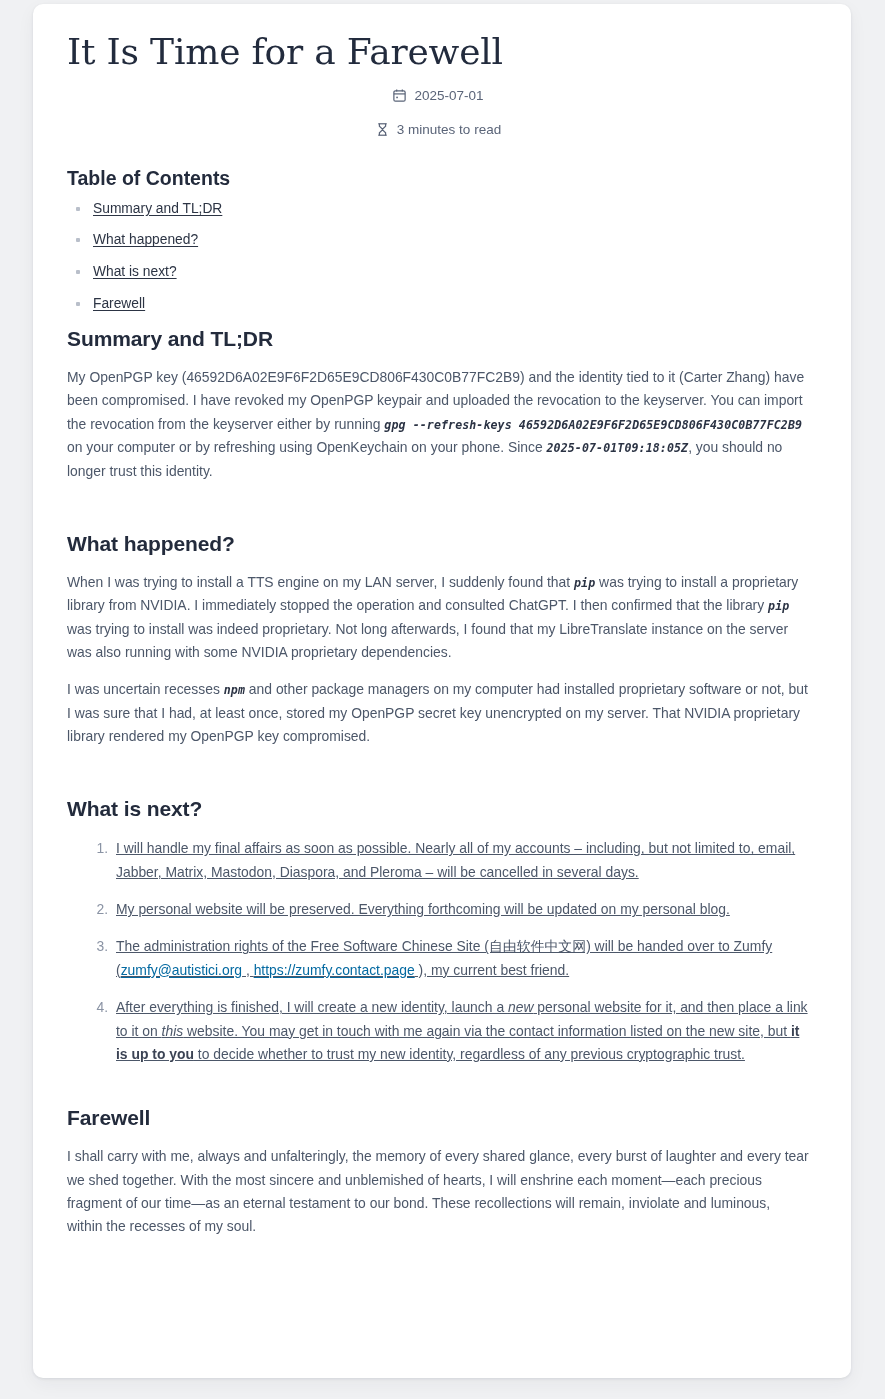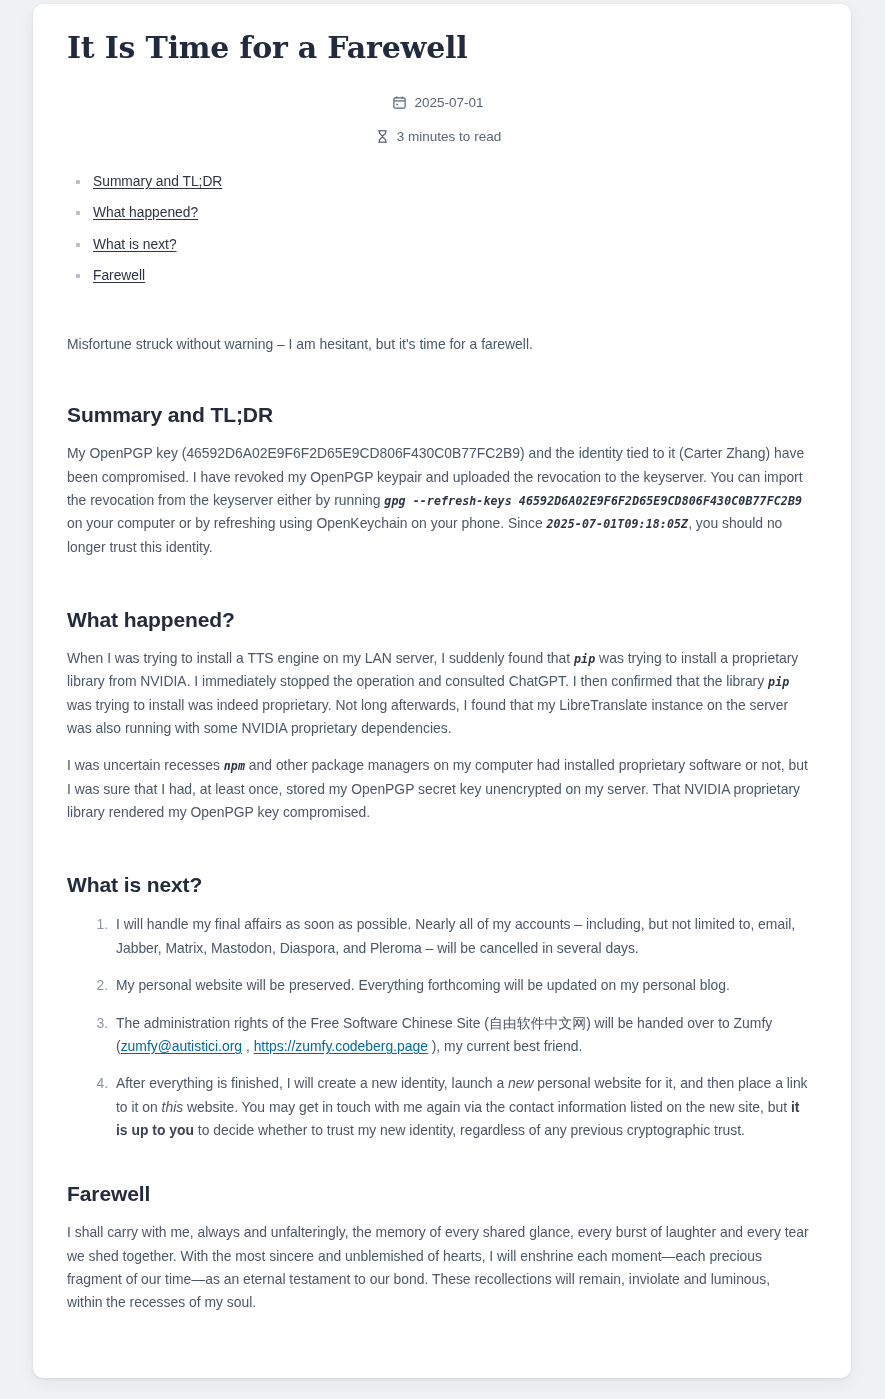--- a/index.html
+++ b/index.html
@@ -24,25 +24,25 @@
     box-shadow: 0 1px 3px rgba(30,40,60,0.10), 0 6px 18px rgba(30,40,60,0.05);
     box-sizing: border-box;
     padding: 26px 34px 40px 17px;
   }
   .inner {
     padding-left: 17px;
     padding-right: 8px;
   }
   h1.post-title {
     font-family: "DejaVu Serif", "Liberation Serif", serif;
-    font-size: 30px;
+    font-size: 36px;
     line-height: 1.22;
-    font-weight: 700;
+    font-weight: 400;
     color: #222b3d;
-    margin: 0 0 28px 0;
+    margin: 0 0 14px 0;
     letter-spacing: -0.2px;
   }
   .meta-row {
     display: flex;
     align-items: center;
     gap: 19px;
     margin-bottom: 30px;
     flex-direction: column;
   }
   .meta-item {
@@ -117,20 +117,21 @@
   ol.steps-list {
     margin: 16px 0 0 0;
     padding-left: 45px;
     color: #4c5769;
   }
   ol.steps-list li {
     font-size: 13.9px;
     line-height: 1.68;
     margin-bottom: 14px;
     padding-left: 4px;
+    text-decoration: underline;
   }
   ol.steps-list li::marker {
     color: #8a93a4;
   }
   a.body-link {
     color: #0369a1;
     text-decoration: underline;
     text-underline-offset: 2px;
   }
   em { font-style: italic; }
@@ -165,28 +166,28 @@
             <line x1="3.5" y1="1.9" x2="12.5" y2="1.9"></line>
             <line x1="3.5" y1="14.1" x2="12.5" y2="14.1"></line>
             <path d="M4.7 1.9 L4.7 4.6 L8 7.6 L11.3 4.6 L11.3 1.9"></path>
             <path d="M4.7 14.1 L4.7 11.4 L8 8.4 L11.3 11.4 L11.3 14.1"></path>
           </svg>
         </span>
         <span>3 minutes to read</span>
       </div>
     </div>
 
+    <h2 class="toc-heading">Table of Contents</h2>
     <ul class="toc-list">
       <li><a href="#" class="toc-link">Summary and TL;DR</a></li>
       <li><a href="#" class="toc-link">What happened?</a></li>
       <li><a href="#" class="toc-link">What is next?</a></li>
       <li><a href="#" class="toc-link">Farewell</a></li>
     </ul>
 
-    <p class="lead-text">Misfortune struck without warning – I am hesitant, but it's time for a farewell.</p>
 
     <section>
       <h2 class="section-heading">Summary and TL;DR</h2>
       <p class="body-text"><span>My OpenPGP key (46592D6A02E9F6F2D65E9CD806F430C0B77FC2B9) and the identity tied to it (Carter Zhang) have been compromised. I have revoked my OpenPGP keypair and uploaded the revocation to the keyserver. You can import the revocation from the keyserver either by running </span><code class="inline-code">gpg --refresh-keys 46592D6A02E9F6F2D65E9CD806F430C0B77FC2B9</code><span> on your computer or by refreshing using OpenKeychain on your phone. Since </span><code class="inline-code">2025-07-01T09:18:05Z</code><span>, you should no longer trust this identity.</span></p>
     </section>
 
     <div class="heading-spacer-lg"></div>
 
     <section>
       <h2 class="section-heading">What happened?</h2>
@@ -194,21 +195,21 @@
       <p class="body-text"><span>I was uncertain recesses </span><code class="inline-code">npm</code><span> and other package managers on my computer had installed proprietary software or not, but I was sure that I had, at least once, stored my OpenPGP secret key unencrypted on my server. That NVIDIA proprietary library rendered my OpenPGP key compromised.</span></p>
     </section>
 
     <div class="heading-spacer-lg"></div>
 
     <section>
       <h2 class="section-heading">What is next?</h2>
       <ol class="steps-list">
         <li>I will handle my final affairs as soon as possible. Nearly all of my accounts – including, but not limited to, email, Jabber, Matrix, Mastodon, Diaspora, and Pleroma – will be cancelled in several days.</li>
         <li>My personal website will be preserved. Everything forthcoming will be updated on my personal blog.</li>
-        <li><span>The administration rights of the Free Software Chinese Site (自由软件中文网) will be handed over to Zumfy (</span><a href="#" class="body-link">zumfy@autistici.org</a><span> , </span><a href="#" class="body-link">https://zumfy.codeberg.page</a><span> ), my current best friend.</span></li>
+        <li><span>The administration rights of the Free Software Chinese Site (自由软件中文网) will be handed over to Zumfy (</span><a href="#" class="body-link">zumfy@autistici.org</a><span> , </span><a href="#" class="body-link">https://zumfy.contact.page</a><span> ), my current best friend.</span></li>
         <li><span>After everything is finished, I will create a new identity, launch a </span><em>new</em><span> personal website for it, and then place a link to it on </span><em>this</em><span> website. You may get in touch with me again via the contact information listed on the new site, but </span><strong>it is up to you</strong><span> to decide whether to trust my new identity, regardless of any previous cryptographic trust.</span></li>
       </ol>
     </section>
 
     <div class="heading-spacer-md"></div>
 
     <section>
       <h2 class="section-heading">Farewell</h2>
       <p class="body-text">I shall carry with me, always and unfalteringly, the memory of every shared glance, every burst of laughter and every tear we shed together. With the most sincere and unblemished of hearts, I will enshrine each moment—each precious fragment of our time—as an eternal testament to our bond. These recollections will remain, inviolate and luminous, within the recesses of my soul.</p>
 

